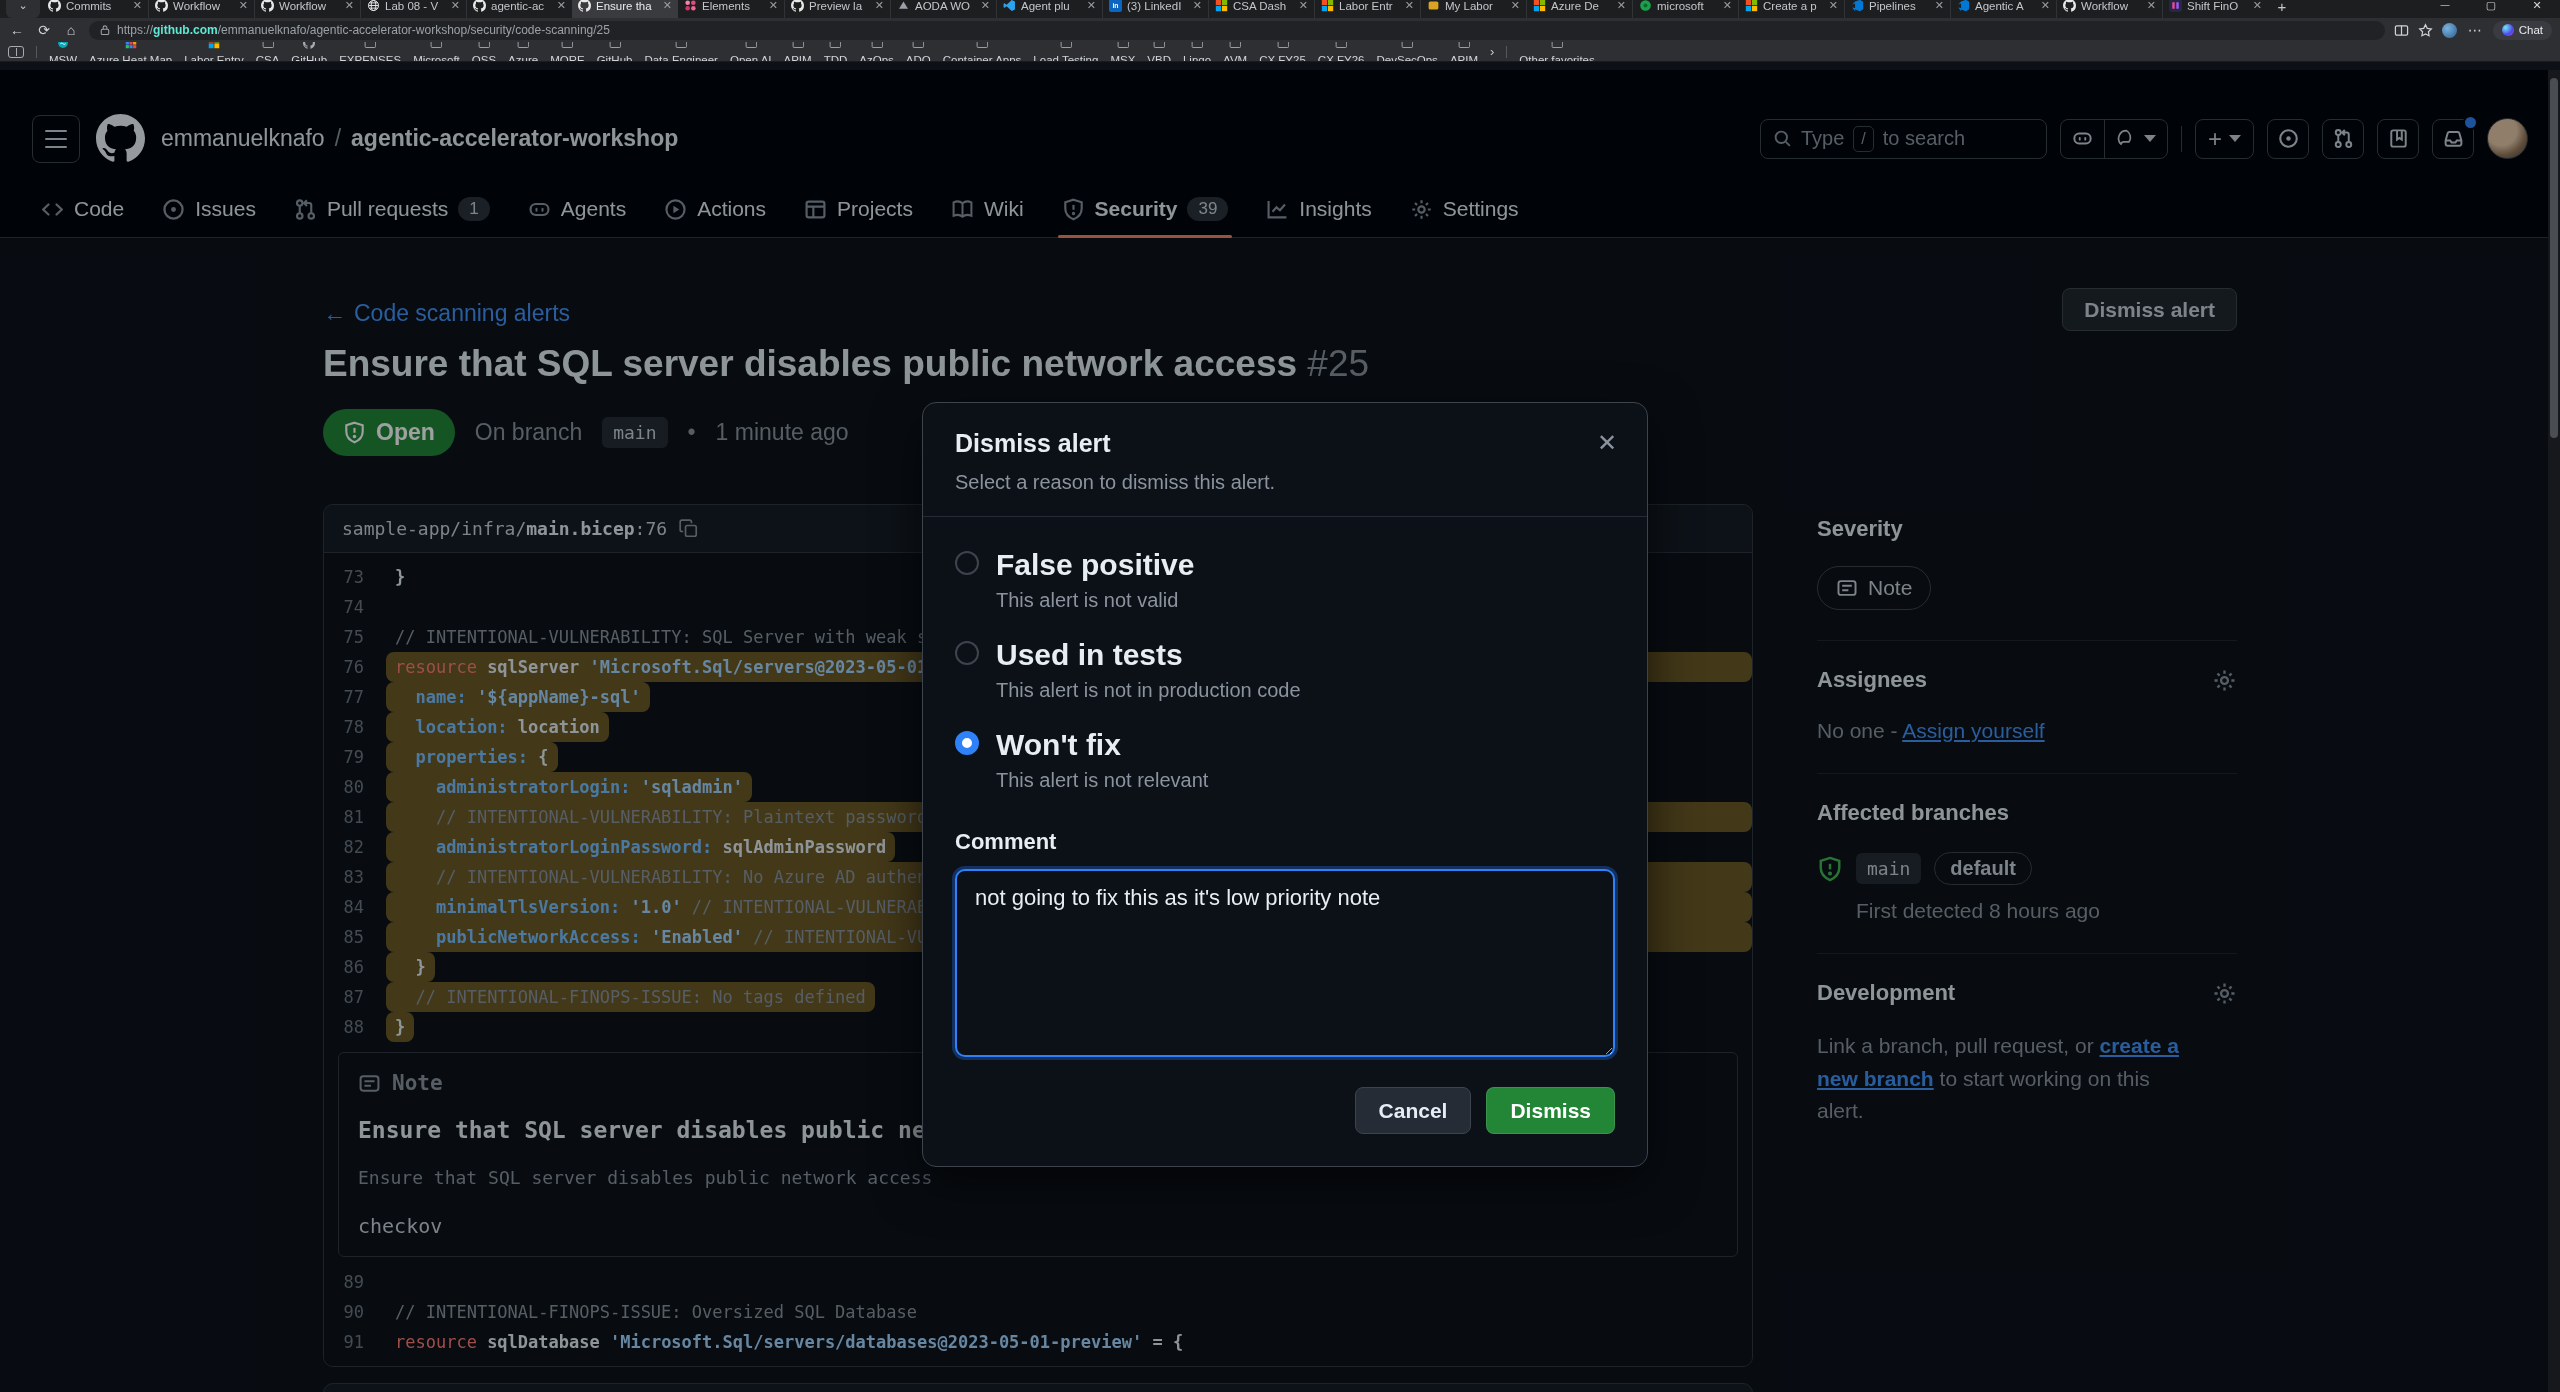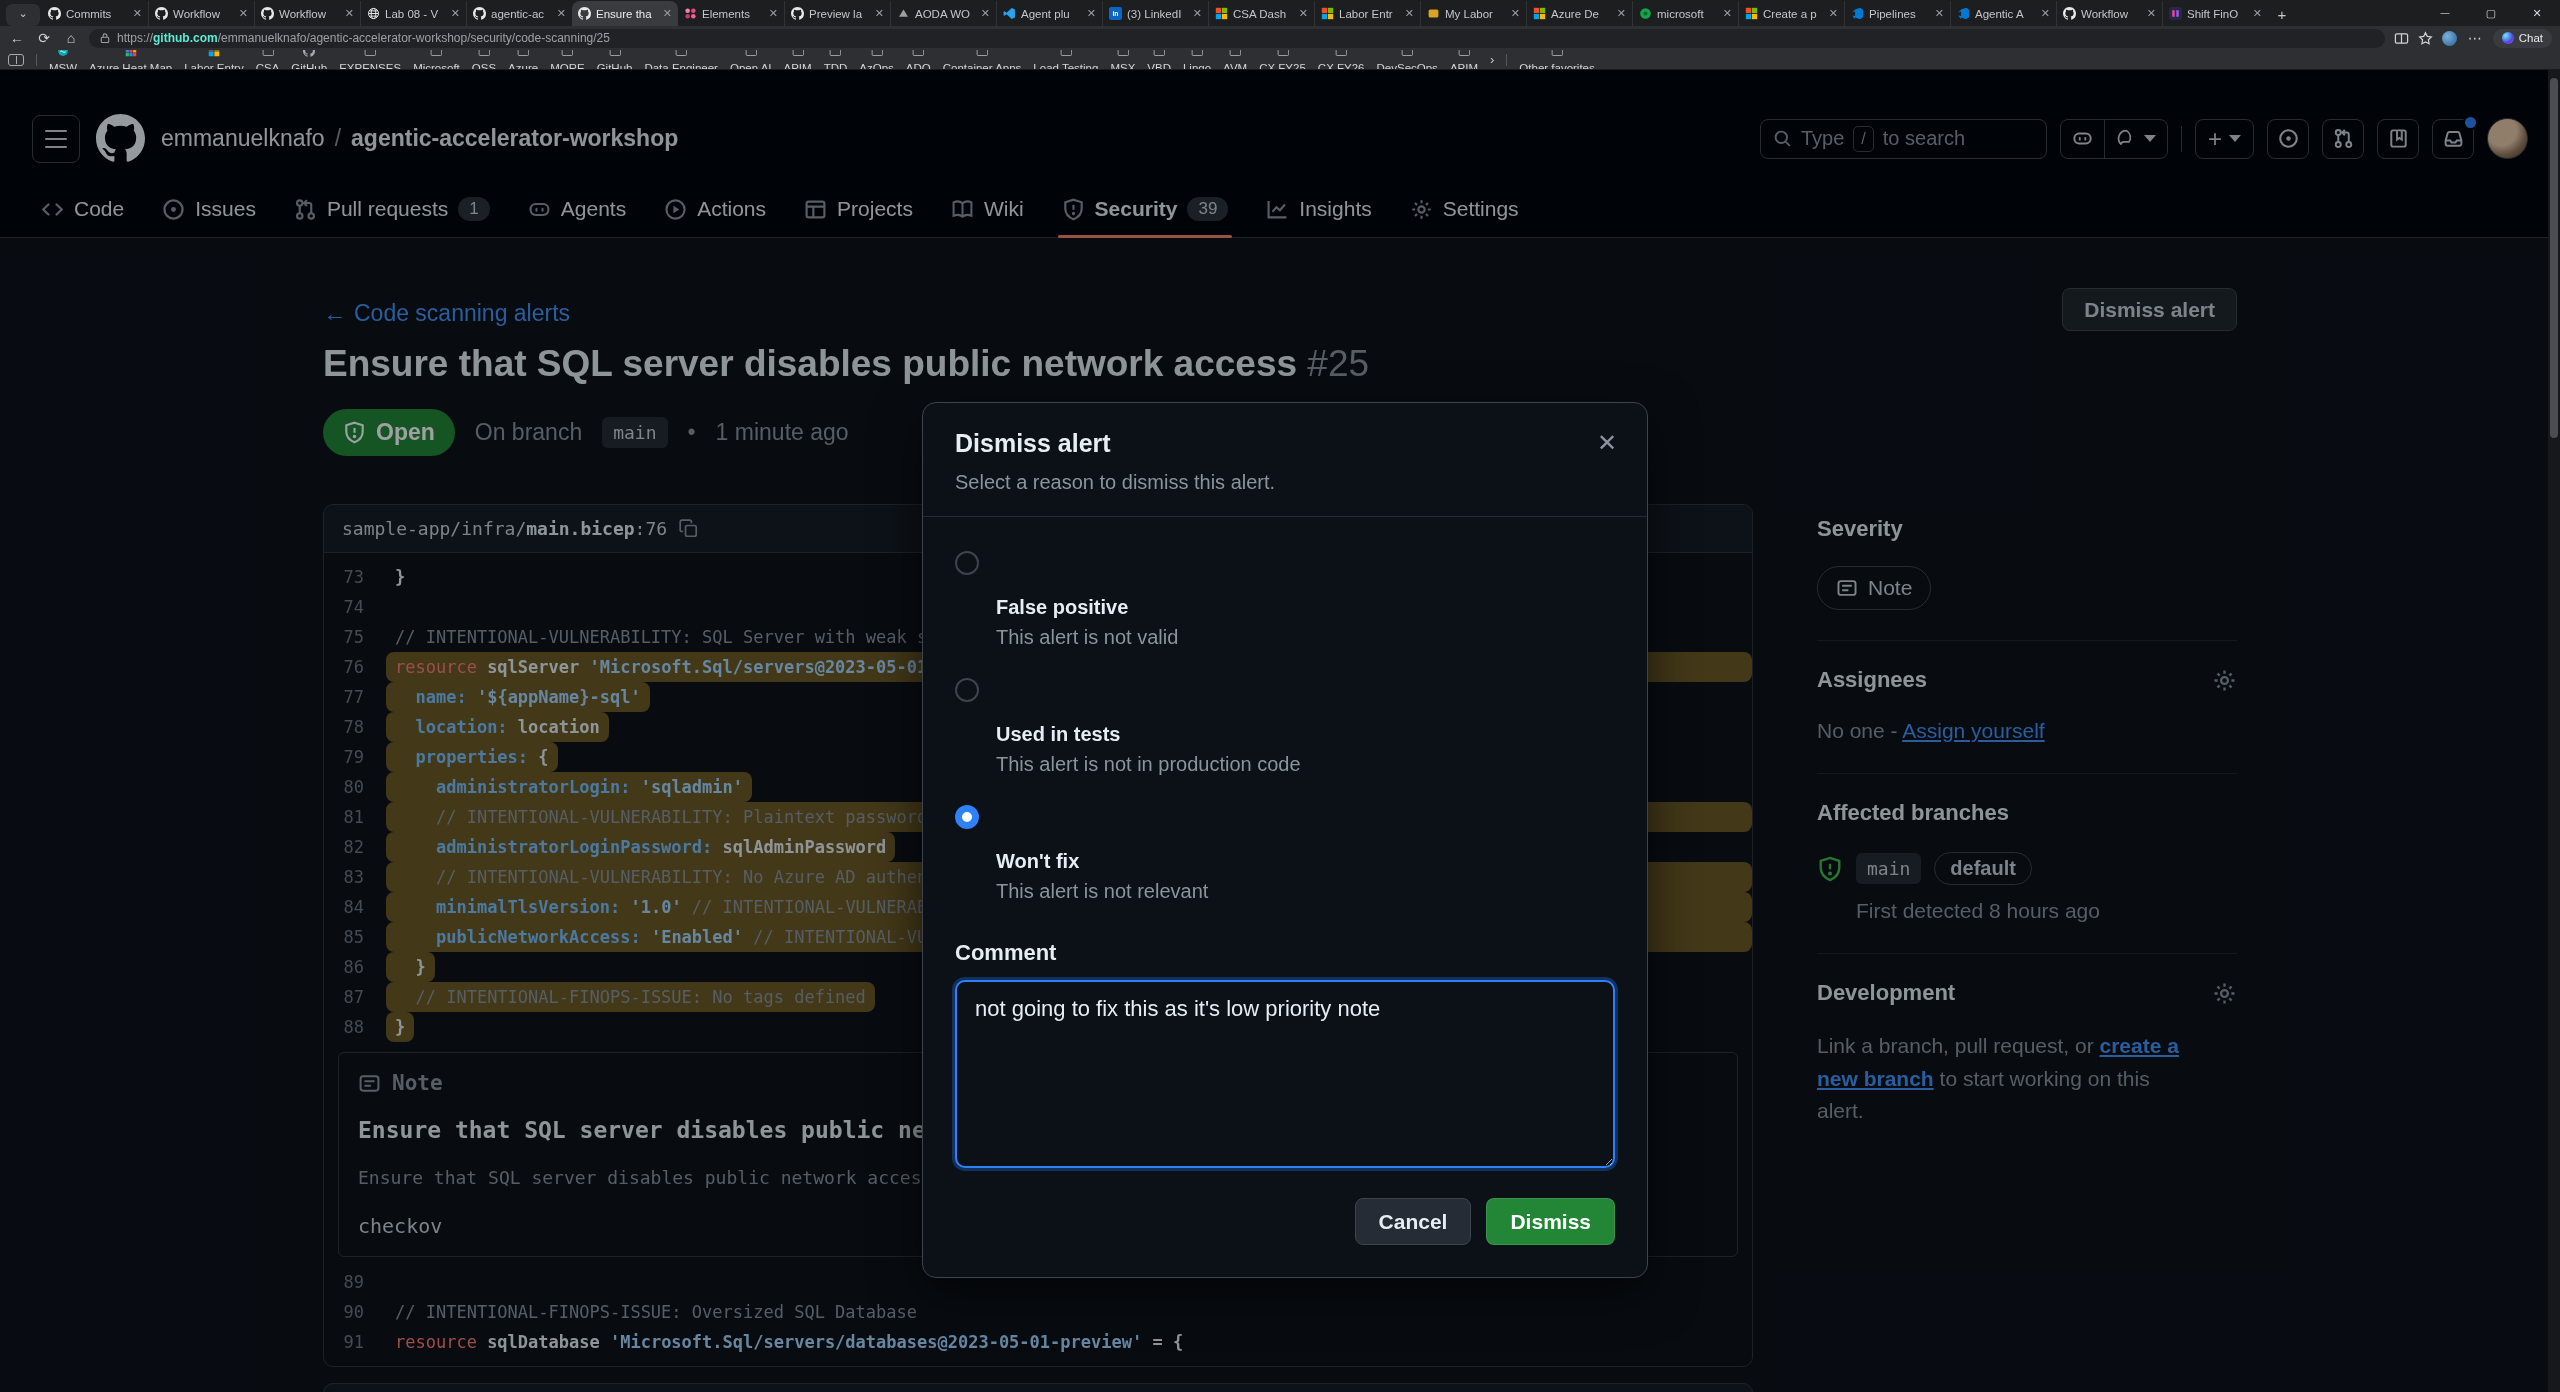--- a/index.html
+++ b/index.html
@@ -1,20 +1,20 @@
 <!DOCTYPE html>
 <html><head>
 <meta charset="utf-8">
 <style>
   * { box-sizing: border-box; margin: 0; padding: 0; }
   html,body { width:2560px; height:1392px; overflow:hidden; background:#0d1117;
     font-family:"Liberation Sans", sans-serif; position:relative; }
 
   
-  .tabs-bar { height:26px; background:#1d1e20; display:flex; align-items:flex-end; }
+  .tabs-bar { height:18px; background:#1d1e20; display:flex; align-items:flex-end; }
   .tab-search { width:34px; height:22px; margin:2px 2px 0 6px; border-radius:6px; background:#2e2f32;
     color:#c8cace; display:flex; align-items:center; justify-content:center; font-size:11px; }
   .tab-search::after { content:"⌄"; margin-top:-4px; }
   .tabs { display:flex; overflow:hidden; }
   .tab { width:106px; min-width:0; height:25px; display:flex; align-items:center; gap:5px; padding:0 6px;
     color:#c3c6ca; font-size:11.5px; position:relative; border-left:1px solid #323336; }
   .tab:first-child { border-left:none; }
   .tab.active { background:#3a3b3e; border-radius:8px 8px 0 0; border-left:none; color:#e8eaed; }
   .tab.active + .tab { border-left:none; }
   .tab-title { overflow:hidden; white-space:nowrap; flex:1; }
@@ -170,21 +170,21 @@
   .modal-header { padding:26px 32px 0; position:relative; }
   .modal-title { font-size:25px; font-weight:700; color:#e6edf3; }
   .modal-close { position:absolute; top:20px; right:20px; color:#8b949e; font-size:24px; width:40px; height:40px;
     display:flex; align-items:center; justify-content:center; border-radius:8px; }
   .modal-sub { color:#8b949e; font-size:20px; margin:13px 0 22px; }
   .modal-divider { border-top:1px solid #262c36; }
   .modal-body { padding:18px 32px 0; }
   .radio-row { display:flex; gap:17px; padding:13px 0; align-items:flex-start; }
   .radio { width:24px; height:24px; border-radius:50%; border:2px solid #3d444d; margin-top:3px; flex:none; }
   .radio-row.selected .radio { border:7px solid #2f81f7; background:#fff; }
-  .radio-label { font-size:20px; font-weight:600; color:#e6edf3;margin-top:48px; }
+  .radio-label { font-size:30px; font-weight:600; color:#e6edf3; }
   .radio-desc { font-size:20px; color:#8b949e; margin-top:7px; }
   .comment-label { font-size:22px; font-weight:700; color:#e6edf3; margin:24px 0 14px; }
   .comment-box { display:block; width:100%; height:188px; background:#0c1017; border:2px solid #2f81f7; border-radius:10px;
     box-shadow:0 0 0 3px rgba(31,111,235,.35); padding:14px 18px; font-size:22px; color:#e6edf3;
     font-family:"Liberation Sans", sans-serif; resize:vertical; outline:none; }
   .modal-footer { display:flex; justify-content:flex-end; gap:15px; padding:30px 32px 32px; }
   .btn { height:47px; padding:0 23px; border-radius:8px; font-size:21px; font-weight:600;
     display:flex; align-items:center; border:1px solid transparent; }
   .btn-cancel { background:#262c36; border-color:#3d444d; color:#e6edf3; }
   .btn-dismiss { background:#238636; color:#fff; border-color:rgba(240,246,252,.12); }

